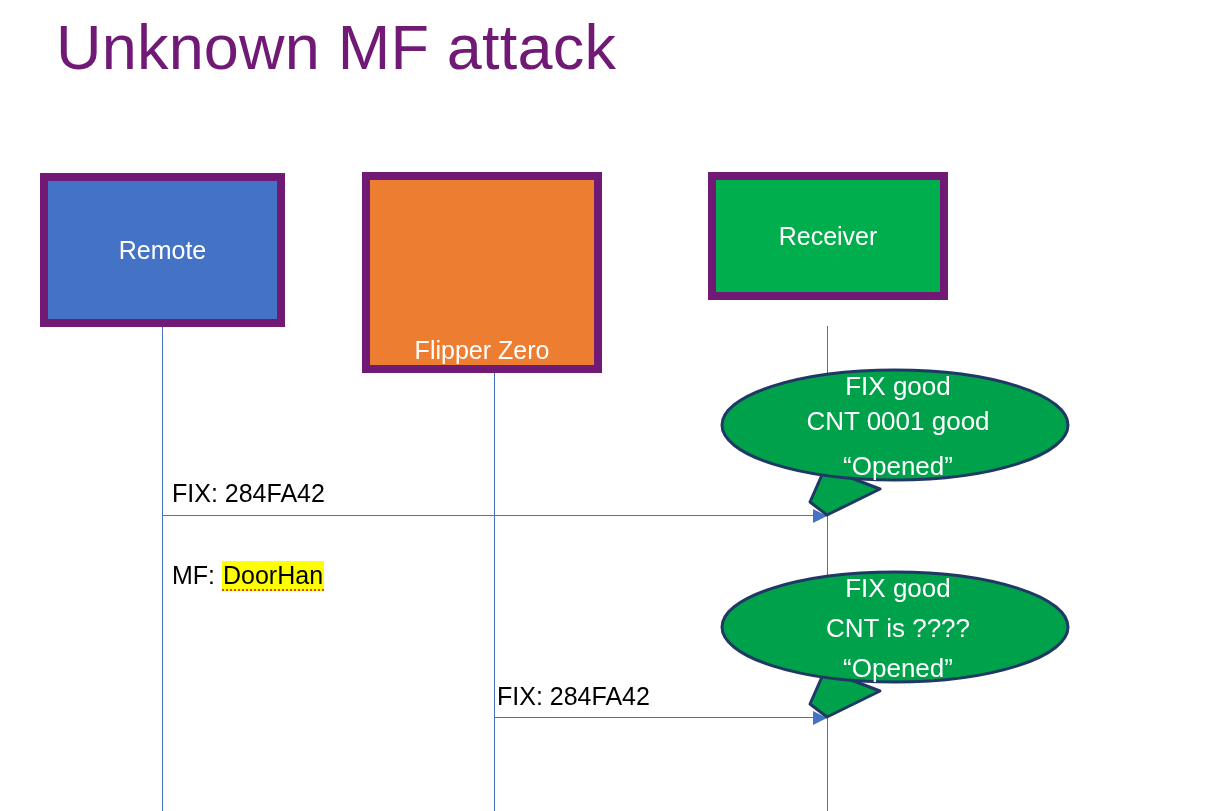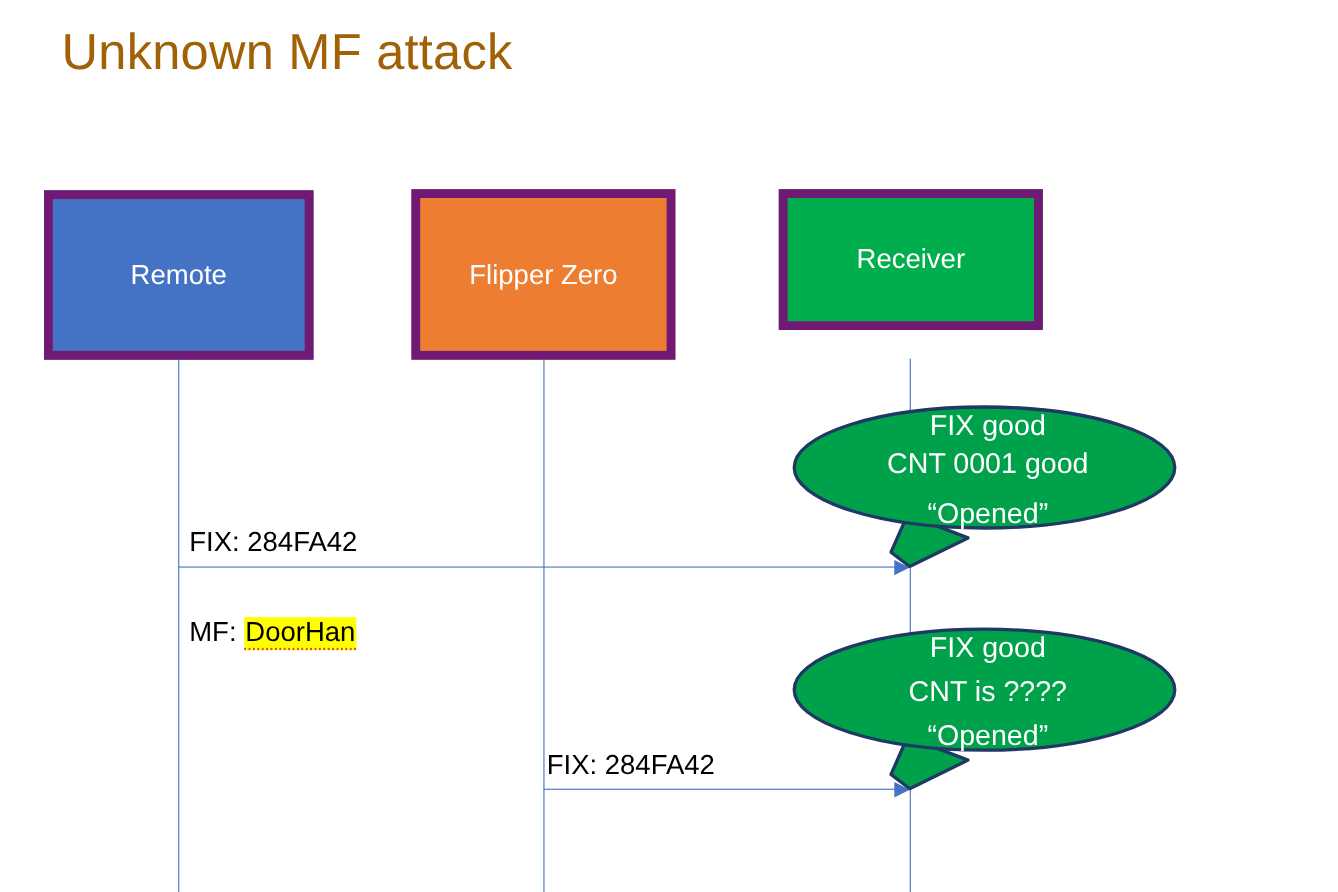--- a/index.html
+++ b/index.html
@@ -17,25 +17,25 @@
     height: 811px;
     background: #ffffff;
     overflow: hidden;
   }
 
   
   #slide-title {
     position: absolute;
     left: 56px;
     top: 4px;
-    font-size: 46px;
+    font-size: 63px;
     line-height: 86px;
     font-weight: 300;
     letter-spacing: 0.2px;
-    color: #a16207;
+    color: #701a75;
     white-space: nowrap;
   }
 
   
   .lifeline {
     position: absolute;
     width: 1px;
     background: #4472C4;
   }
 
@@ -116,21 +116,21 @@
   <div id="slide-title">Unknown MF attack</div>
 
   <div class="lifeline" style="left:162px; top:326px; height:485px;"></div>
   <div class="lifeline" style="left:494px; top:327px; height:484px;"></div>
   <div class="lifeline" style="left:827px; top:326px; height:485px;"></div>
 
   <div class="actor-box" style="left:40px; top:173px; width:245px; height:154px; background:#4472C4;">
     <span class="actor-label">Remote</span>
   </div>
 
-  <div class="actor-box" style="left:374px; top:172px; width:240px; height:155px; background:#ED7D31;">
+  <div class="actor-box" style="left:362px; top:172px; width:240px; height:201px; background:#ED7D31;align-items:flex-end;">
     <span class="actor-label">Flipper Zero</span>
   </div>
 
   <div class="actor-box" style="left:708px; top:172px; width:240px; height:128px; background:#00AE4D;">
     <span class="actor-label">Receiver</span>
   </div>
 
   <div class="msg-line" style="left:162px; top:515px; width:656px;"></div>
   <div class="msg-head" style="left:813px; top:509px;"></div>
 

